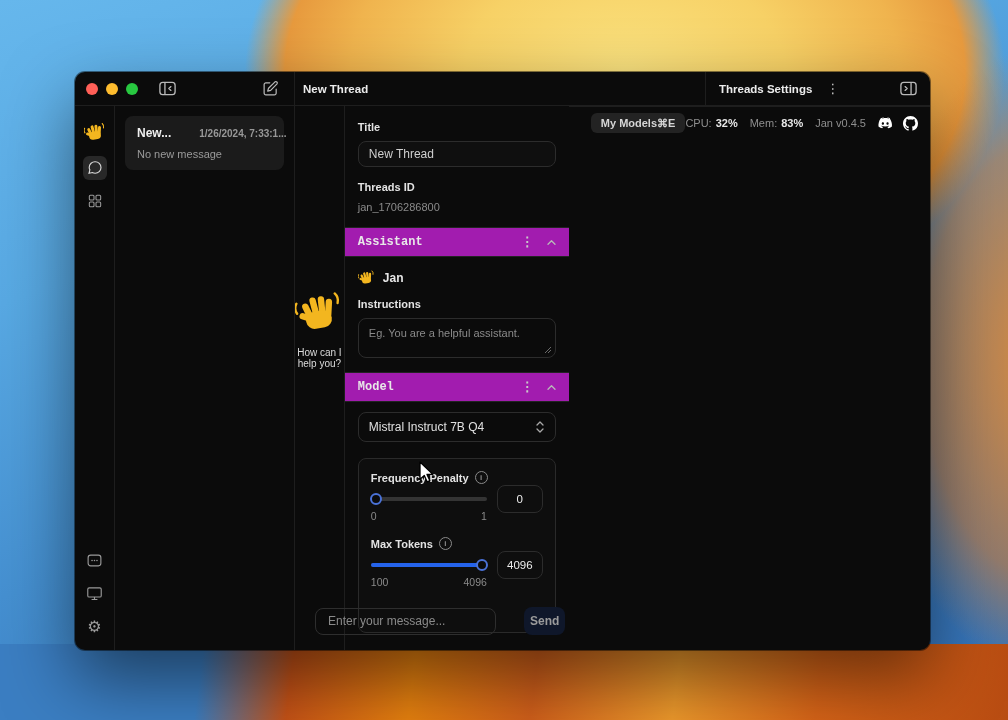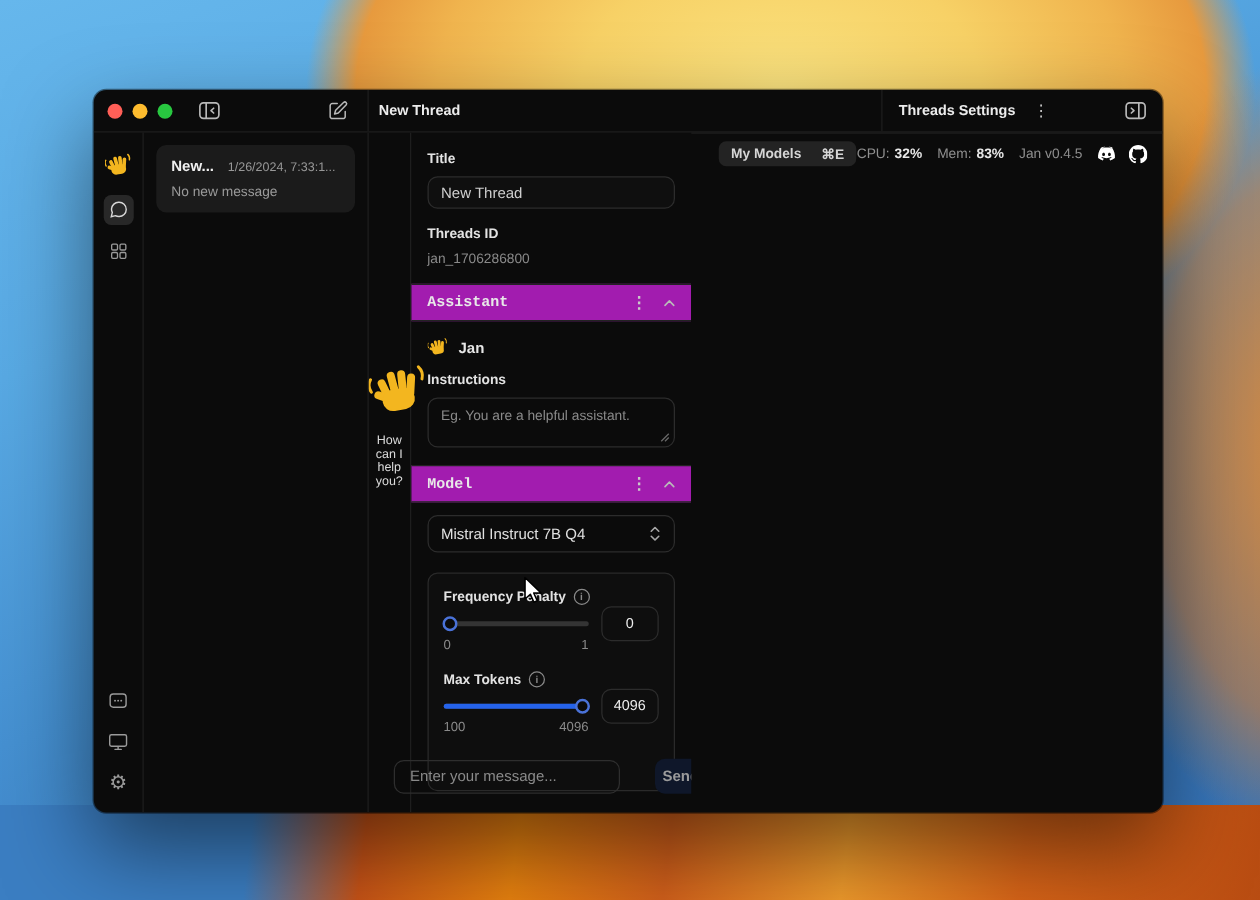--- a/index.html
+++ b/index.html
@@ -43,21 +43,21 @@
   .grow{flex:1;}
 
   .rest{flex:1;display:flex;flex-direction:row;min-width:0;}
   .content-row{flex:1;display:flex;min-height:0;overflow:hidden;}
 
   
   .threads-col{width:180px;flex-shrink:0;border-right:1px solid #1e1e1e;box-sizing:border-box;padding:10px;}
   .thread-card{background:#1b1b1b;border-radius:8px;padding:10px 12px;cursor:pointer;}
   .tc-top{display:flex;align-items:baseline;}
   .tc-title{font-weight:700;font-size:12px;color:#f0f0f0;}
-  .tc-date{font-size:10px;color:#989898;margin-left:11px;white-space:nowrap;}
+  .tc-date{font-size:10px;color:#989898;margin-left:28px;white-space:nowrap;font-weight:bold;}
   .tc-preview{font-size:11px;color:#9a9a9a;margin-top:8px;}
 
   
   .main-col{flex:1;position:relative;min-width:0;}
   .greet{position:absolute;top:182px;left:0;right:0;text-align:center;}
   .greet-text{font-size:10px;color:#dcdcdc;margin-top:8px;}
   .compose{position:absolute;left:20px;right:22px;bottom:15px;display:flex;align-items:center;gap:28px;}
   .msg-input{flex:1;height:27px;background:transparent;border:1px solid #2e2e2e;border-radius:8px;
     color:#ddd;padding:0 12px;font-size:12px;outline:none;font-family:"Liberation Sans",sans-serif;box-sizing:border-box;}
   .msg-input::placeholder{color:#8a8a8a;}
@@ -102,21 +102,21 @@
     border:2px solid #4a72d8;box-sizing:border-box;}
   .p-minmax{display:flex;justify-content:space-between;font-size:10.5px;color:#8a8a8a;margin-top:5px;}
   .value-box{width:46px;height:28px;border:1px solid #2c2c2c;border-radius:8px;flex-shrink:0;
     display:flex;align-items:center;justify-content:center;font-size:11.5px;color:#ececec;
     align-self:flex-start;margin-top:-8px;box-sizing:border-box;}
 
   
   .statusbar{height:33px;flex-shrink:0;border-top:1px solid #1e1e1e;display:flex;align-items:center;
     padding:0 12px;box-sizing:border-box;}
   .mm-badge{background:#232323;border-radius:6px;height:20px;padding:0 10px;display:flex;align-items:center;
-    gap:16px;font-size:11px;font-weight:700;color:#d6d6d6;margin-left:10px;cursor:pointer;}
+    gap:0;font-size:11px;font-weight:700;color:#d6d6d6;margin-left:10px;cursor:pointer;}
   .stats{margin-left:auto;display:flex;align-items:center;font-size:11px;color:#8f8f8f;}
   .stats b{color:#e8e8e8;font-weight:700;margin-left:4px;}
   .stat-gap{margin-left:12px;}
   .sb-icon{margin-left:10px;color:#fff;display:flex;align-items:center;cursor:pointer;}
 
   .cursor{position:absolute;left:418px;top:461px;z-index:50;pointer-events:none;}
   svg{display:block;}
 </style>
 </head>
 <body>

